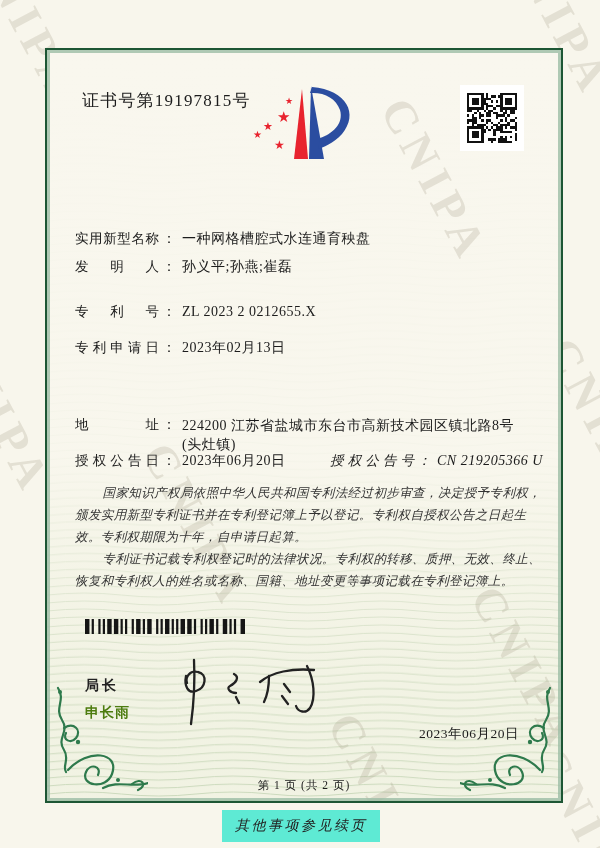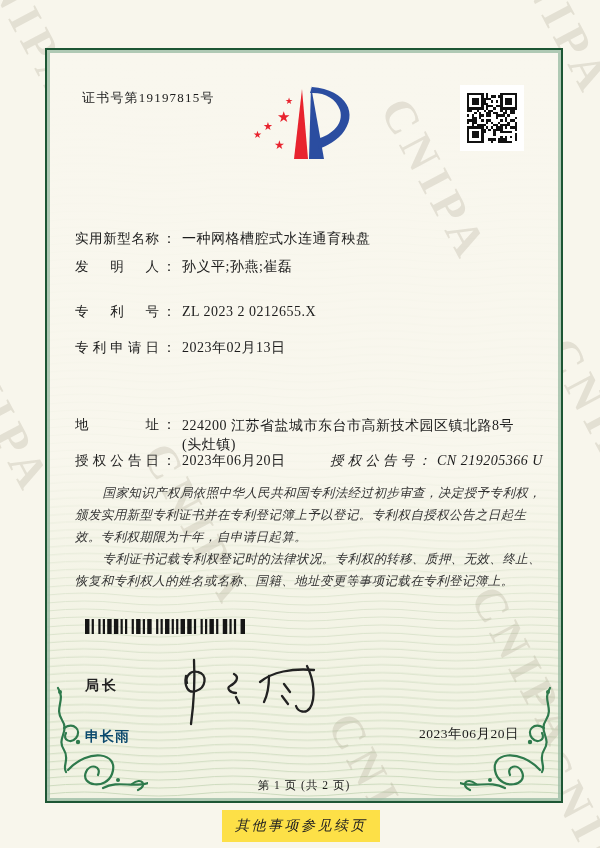--- a/index.html
+++ b/index.html
@@ -16,47 +16,47 @@
   .fwm{z-index:1;}
   
   .frame{position:absolute;left:45px;top:48px;width:518px;height:755px;box-sizing:border-box;
          border:2px solid var(--frame-green);overflow:hidden;}
   .frame::before{content:"";position:absolute;inset:0;border:3px solid var(--frame-green-light);
          opacity:.8;pointer-events:none;z-index:6;}
   .bg{position:absolute;inset:0;width:100%;height:100%;z-index:0;}
   .corner{position:absolute;bottom:1px;width:100px;height:118px;z-index:2;color:var(--ornament-green);}
   .corner-left{left:1px;}
   .corner-right{right:1px;}
-  .certno{position:absolute;left:35px;top:39px;font-size:13px;letter-spacing:1.2px;z-index:2;}
+  .certno{position:absolute;left:35px;top:39px;font-size:17px;letter-spacing:1.2px;z-index:2;}
   .logo{position:absolute;left:205px;top:32px;width:115px;height:90px;z-index:2;}
   .lr{fill:var(--logo-red);} .lb{fill:var(--logo-blue);}
   .qrbox{position:absolute;left:413px;top:35px;width:64px;height:66px;background:#fff;
          display:flex;align-items:center;justify-content:center;z-index:2;}
   .title{position:absolute;left:0;top:126px;width:100%;text-align:center;margin:0;
          font-size:30px;font-weight:bold;letter-spacing:3px;z-index:2;color:#000;}
   .row{position:absolute;left:28px;font-size:14px;white-space:nowrap;z-index:2;}
   .flabel{display:inline-block;width:84px;font-size:13.5px;text-align:justify;text-align-last:justify;
           vertical-align:top;}
   .fcolon{display:inline-block;margin:0 6px 0 3px;}
   .fvalue{letter-spacing:.5px;}
   .addr .fvalue{display:inline-block;width:336px;white-space:normal;line-height:19px;vertical-align:top;}
   .pair2{position:absolute;left:255px;top:0;font-style:italic;}
   .paras{position:absolute;left:28px;top:433px;width:468px;z-index:2;font-style:italic;
          font-size:12.5px;line-height:22px;letter-spacing:.4px;color:#333;}
   .paras p{margin:0;text-indent:2.2em;font-family:Liberation Mono, monospace;}
   .barcode{position:absolute;left:38px;top:569px;width:160px;height:15px;z-index:2;}
   .signer-title{position:absolute;left:38px;top:627px;font-family:Liberation Mono, monospace;
          font-size:14px;font-weight:600;letter-spacing:3px;z-index:2;color:#222;}
   .signer-name{position:absolute;left:38px;top:654px;font-family:"Liberation Sans",sans-serif;
-         font-size:14px;font-weight:600;letter-spacing:1px;z-index:2;color:#0c4a6e;margin-top:24px;}
+         font-size:14px;font-weight:600;letter-spacing:1px;z-index:2;color:#4d7c0f;}
   .signature{position:absolute;left:125px;top:600px;width:180px;height:90px;z-index:3;}
   .issue-date{position:absolute;left:372px;top:675px;font-size:13.5px;letter-spacing:.5px;z-index:2;}
   .pageinfo{position:absolute;left:0;top:728px;width:100%;text-align:center;font-size:11.5px;
          letter-spacing:1px;z-index:2;}
-  .footer-note-box{position:absolute;left:222px;top:810px;width:158px;height:32px;background:#fde047;
+  .footer-note-box{position:absolute;left:222px;top:810px;width:158px;height:32px;background:#5eead4;
          display:flex;align-items:center;justify-content:center;z-index:2;}
   .footer-note-box span{font-style:italic;font-size:14px;letter-spacing:2.5px;color:#222;}
 </style>
 </head>
 <body>
 
 <div class="page">
 
   <span class="wm" style="left:25px;top:18px">CNIPA</span>
   <span class="wm" style="left:558px;top:14px">CNIPA</span>

